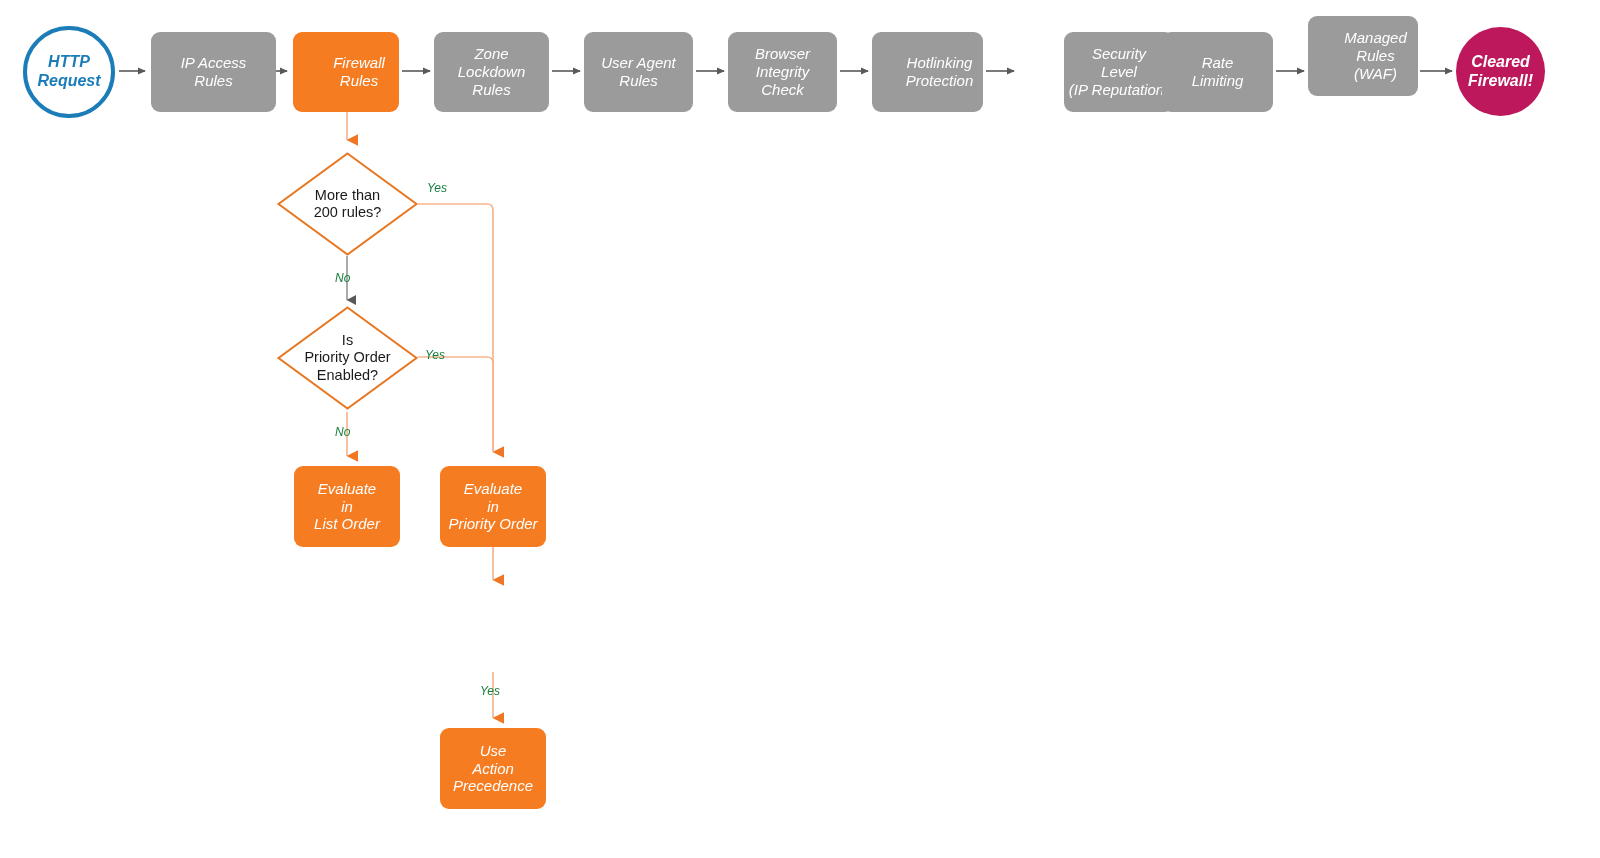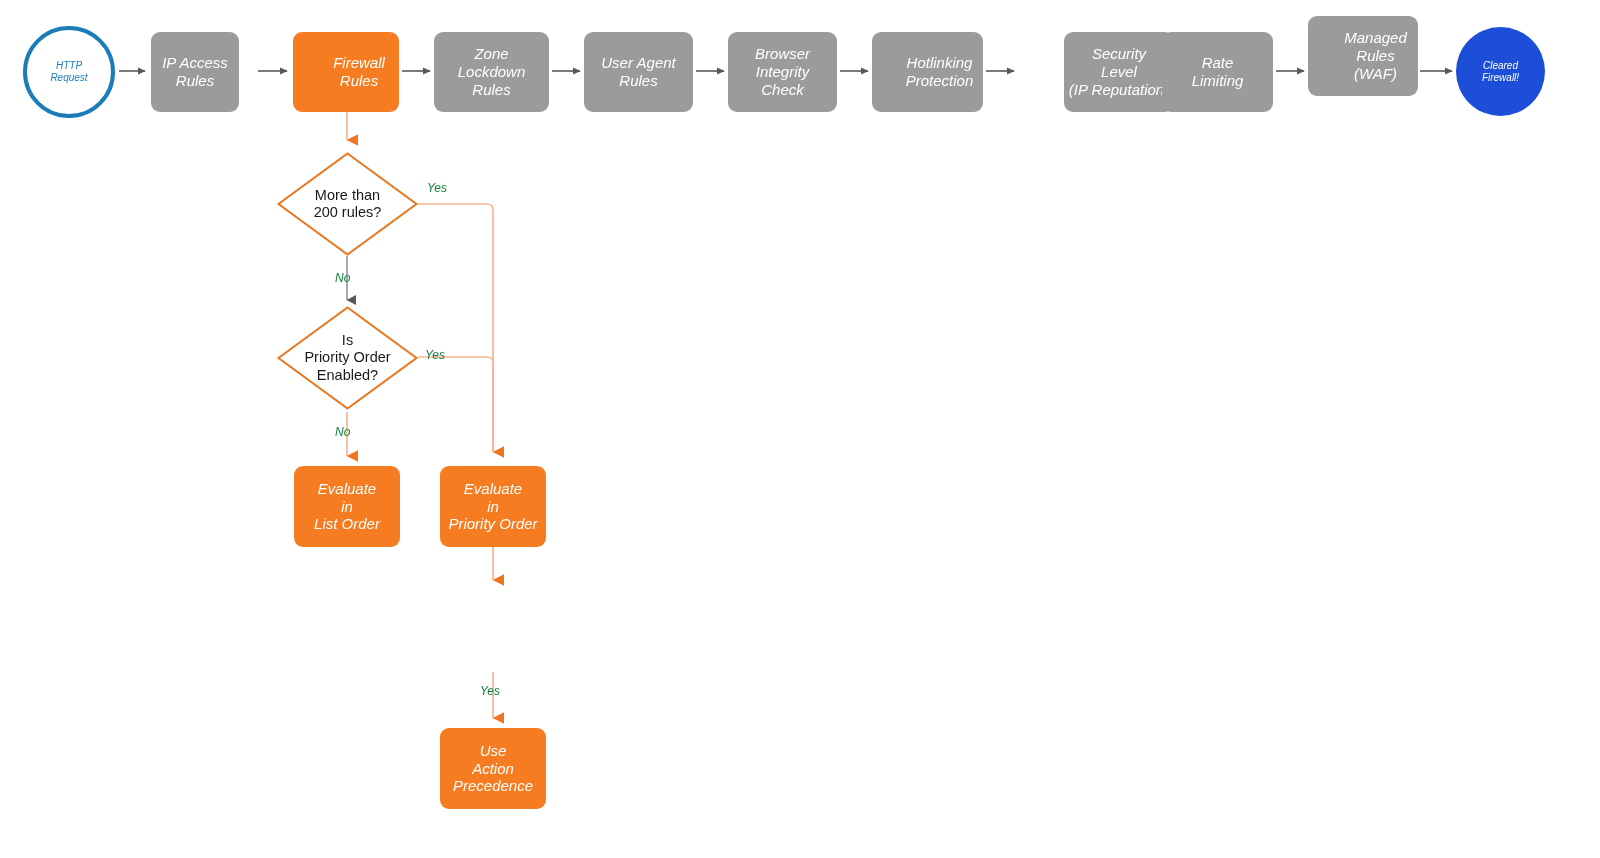--- a/index.html
+++ b/index.html
@@ -44,32 +44,32 @@
     color: #ffffff;
     padding: 2px 4px;
     white-space: pre-line;
   }
   .box.gray  { background: #9b9b9b; }
   .box.orange{ background: #f67c21; }
 
   
   .circle {
     border-radius: 50%;
-    font-size: 10px;
+    font-size: 16px;
     font-style: italic;
-    font-weight: normal;
+    font-weight: bold;
     white-space: pre-line;
   }
   .circle.outline {
     background: #ffffff;
     border: 4px solid #1b7cb8;
     color: #1b7cb8;
   }
   .circle.filled {
-    background: #1d4ed8;
+    background: #be185d;
     color: #ffffff;
   }
 
   
   .diamond-wrap {
     position: absolute;
   }
   .diamond-wrap svg {
     position: absolute;
     left: 0; top: 0;
@@ -141,21 +141,21 @@
     <path d="M418,357 L487,357 Q493,357 493,363 L493,452" stroke="#f7b58f" stroke-width="1.7" fill="none"></path>
 
     <line x1="493" y1="547" x2="493" y2="580" stroke="#f7b58f" stroke-width="1.7" fill="none" marker-end="url(#arrow-orange-v)"></line>
 
     <line x1="493" y1="672" x2="493" y2="718" stroke="#f7b58f" stroke-width="1.7" fill="none" marker-end="url(#arrow-orange-v)"></line>
   </svg>
 
   <div class="node circle outline" style="left:23px; top:26px; width:92px; height:92px;">HTTP
 Request</div>
 
-  <div class="node box gray" style="left:151px; top:32px; width:88px; height:80px;">IP Access
+  <div class="node box gray" style="left:151px; top:32px; width:125px; height:80px;">IP Access
 Rules</div>
 
   <div class="node box orange" style="left:293px; top:32px; width:106px; height:80px;padding-left:30px;">Firewall
 Rules</div>
 
   <div class="node box gray" style="left:434px; top:32px; width:115px; height:80px;">Zone
 Lockdown
 Rules</div>
 
   <div class="node box gray" style="left:584px; top:32px; width:109px; height:80px;">User Agent

